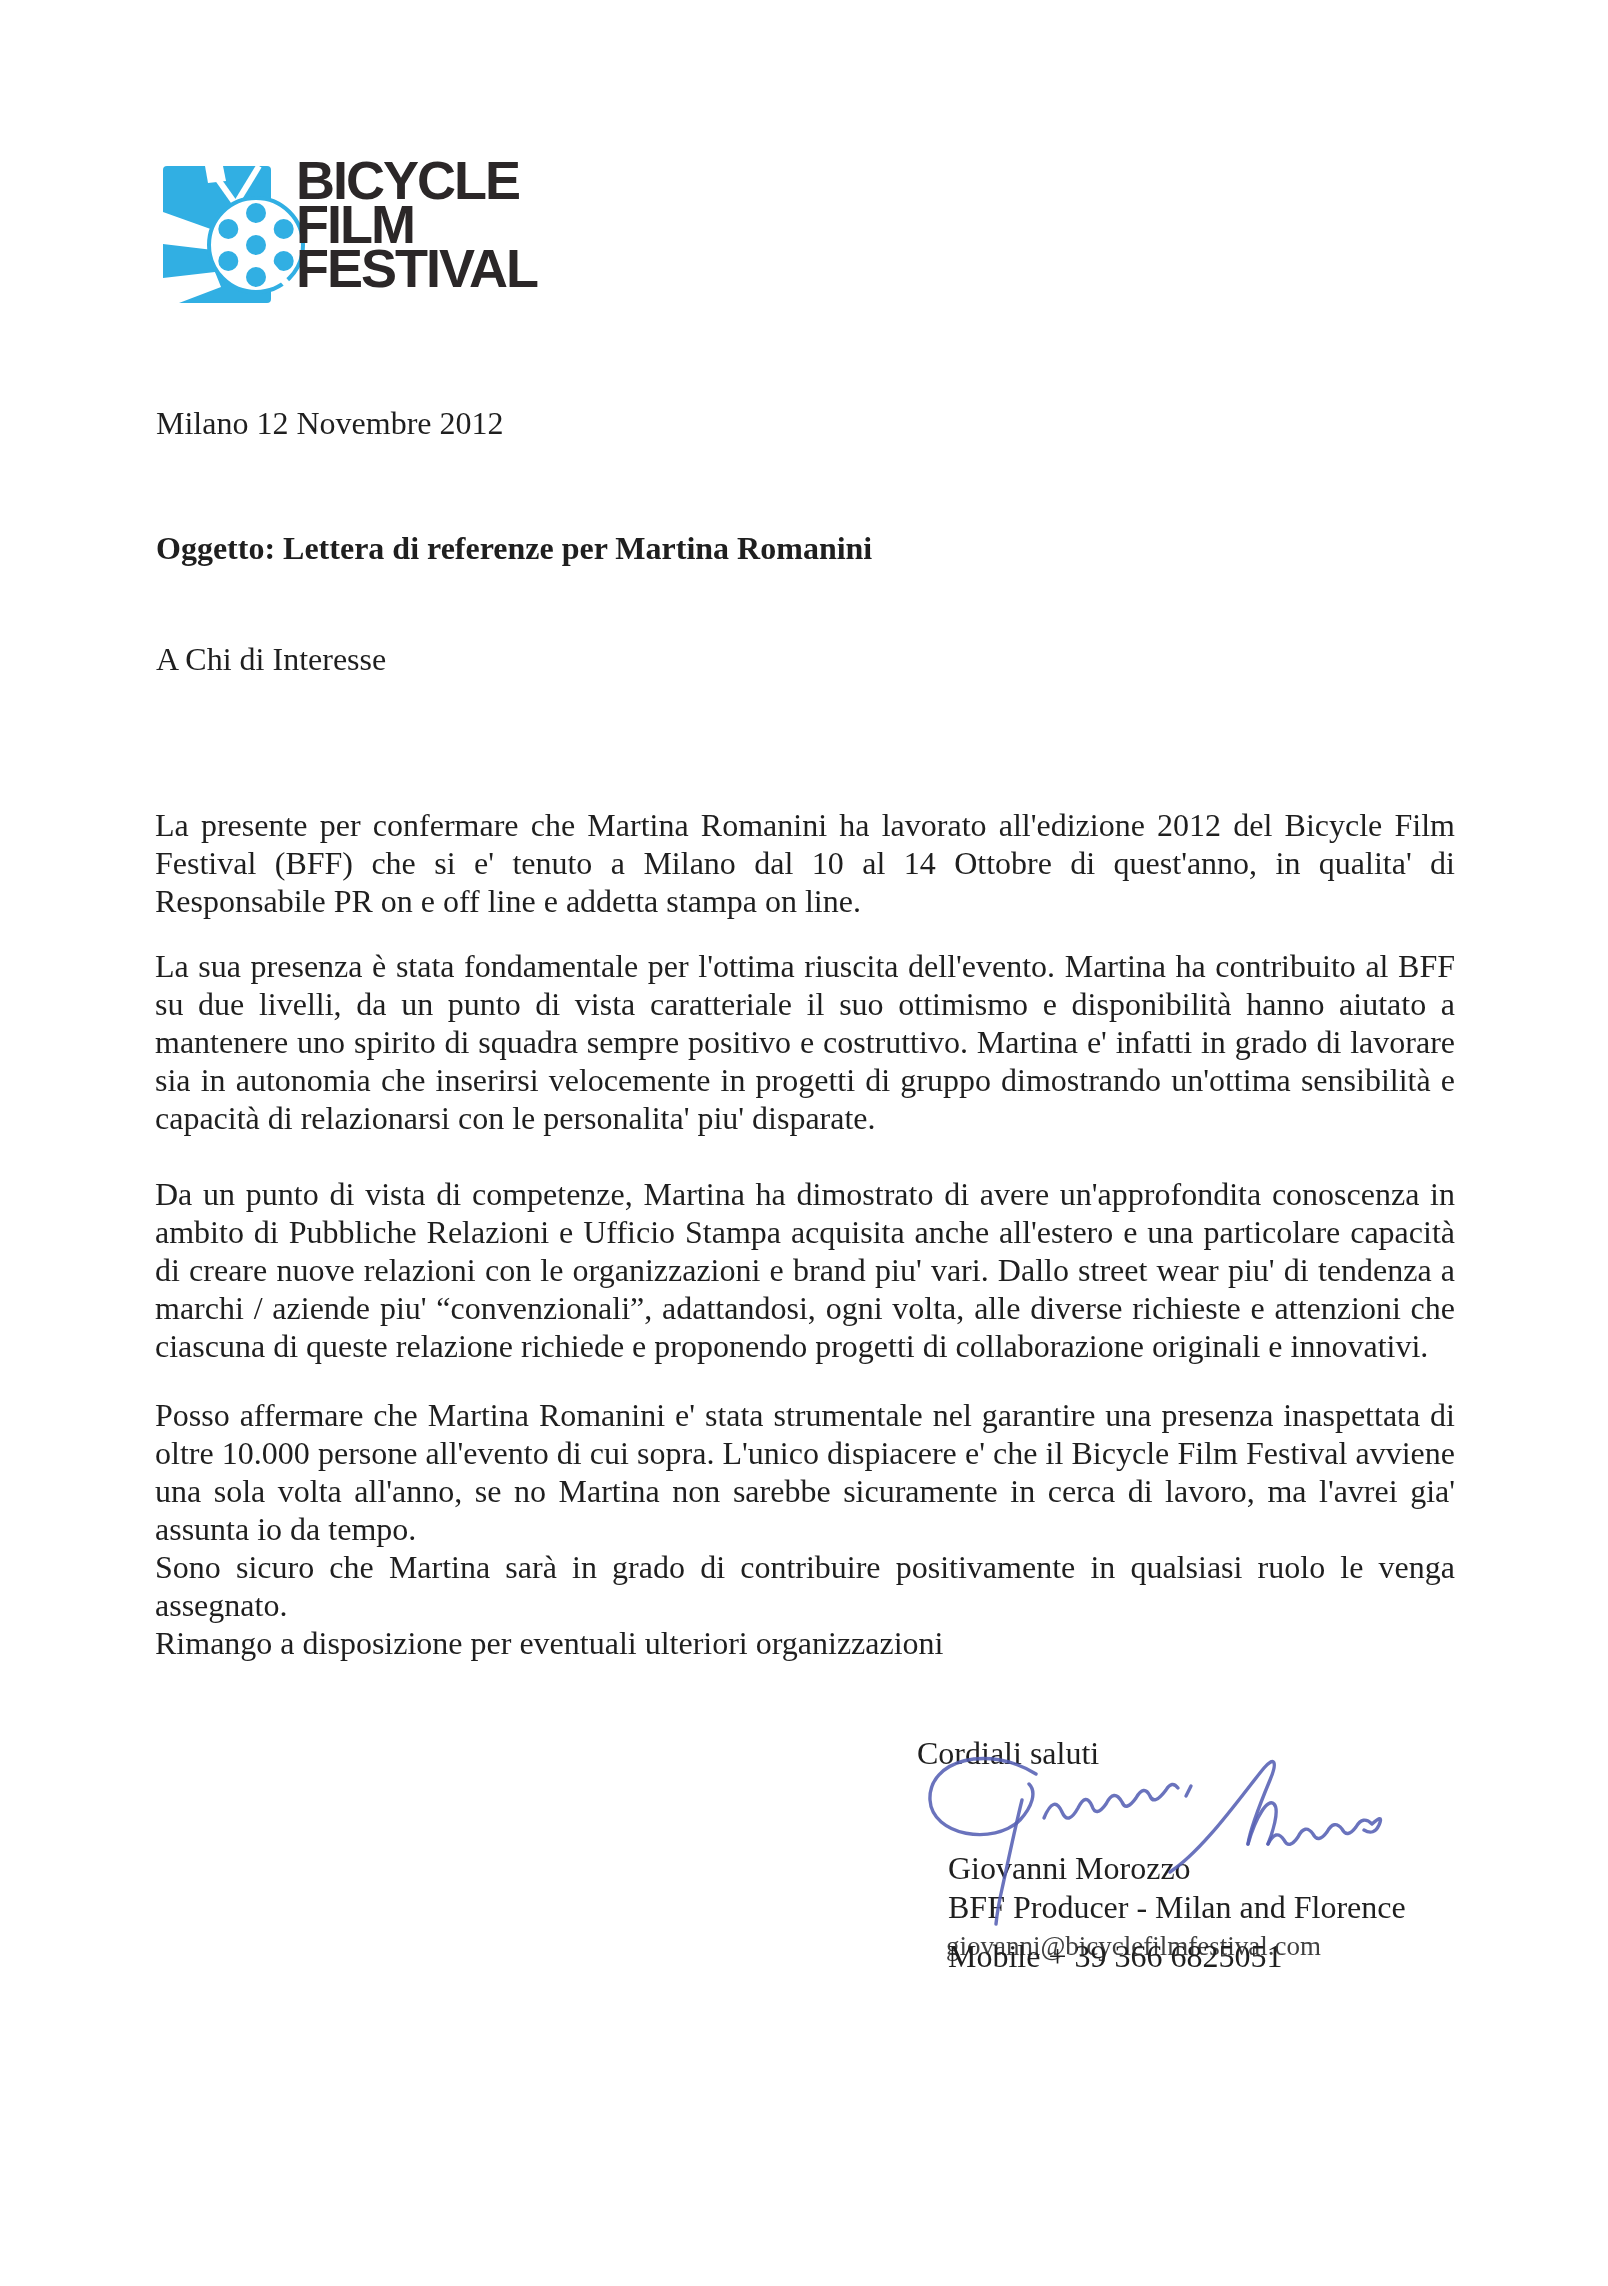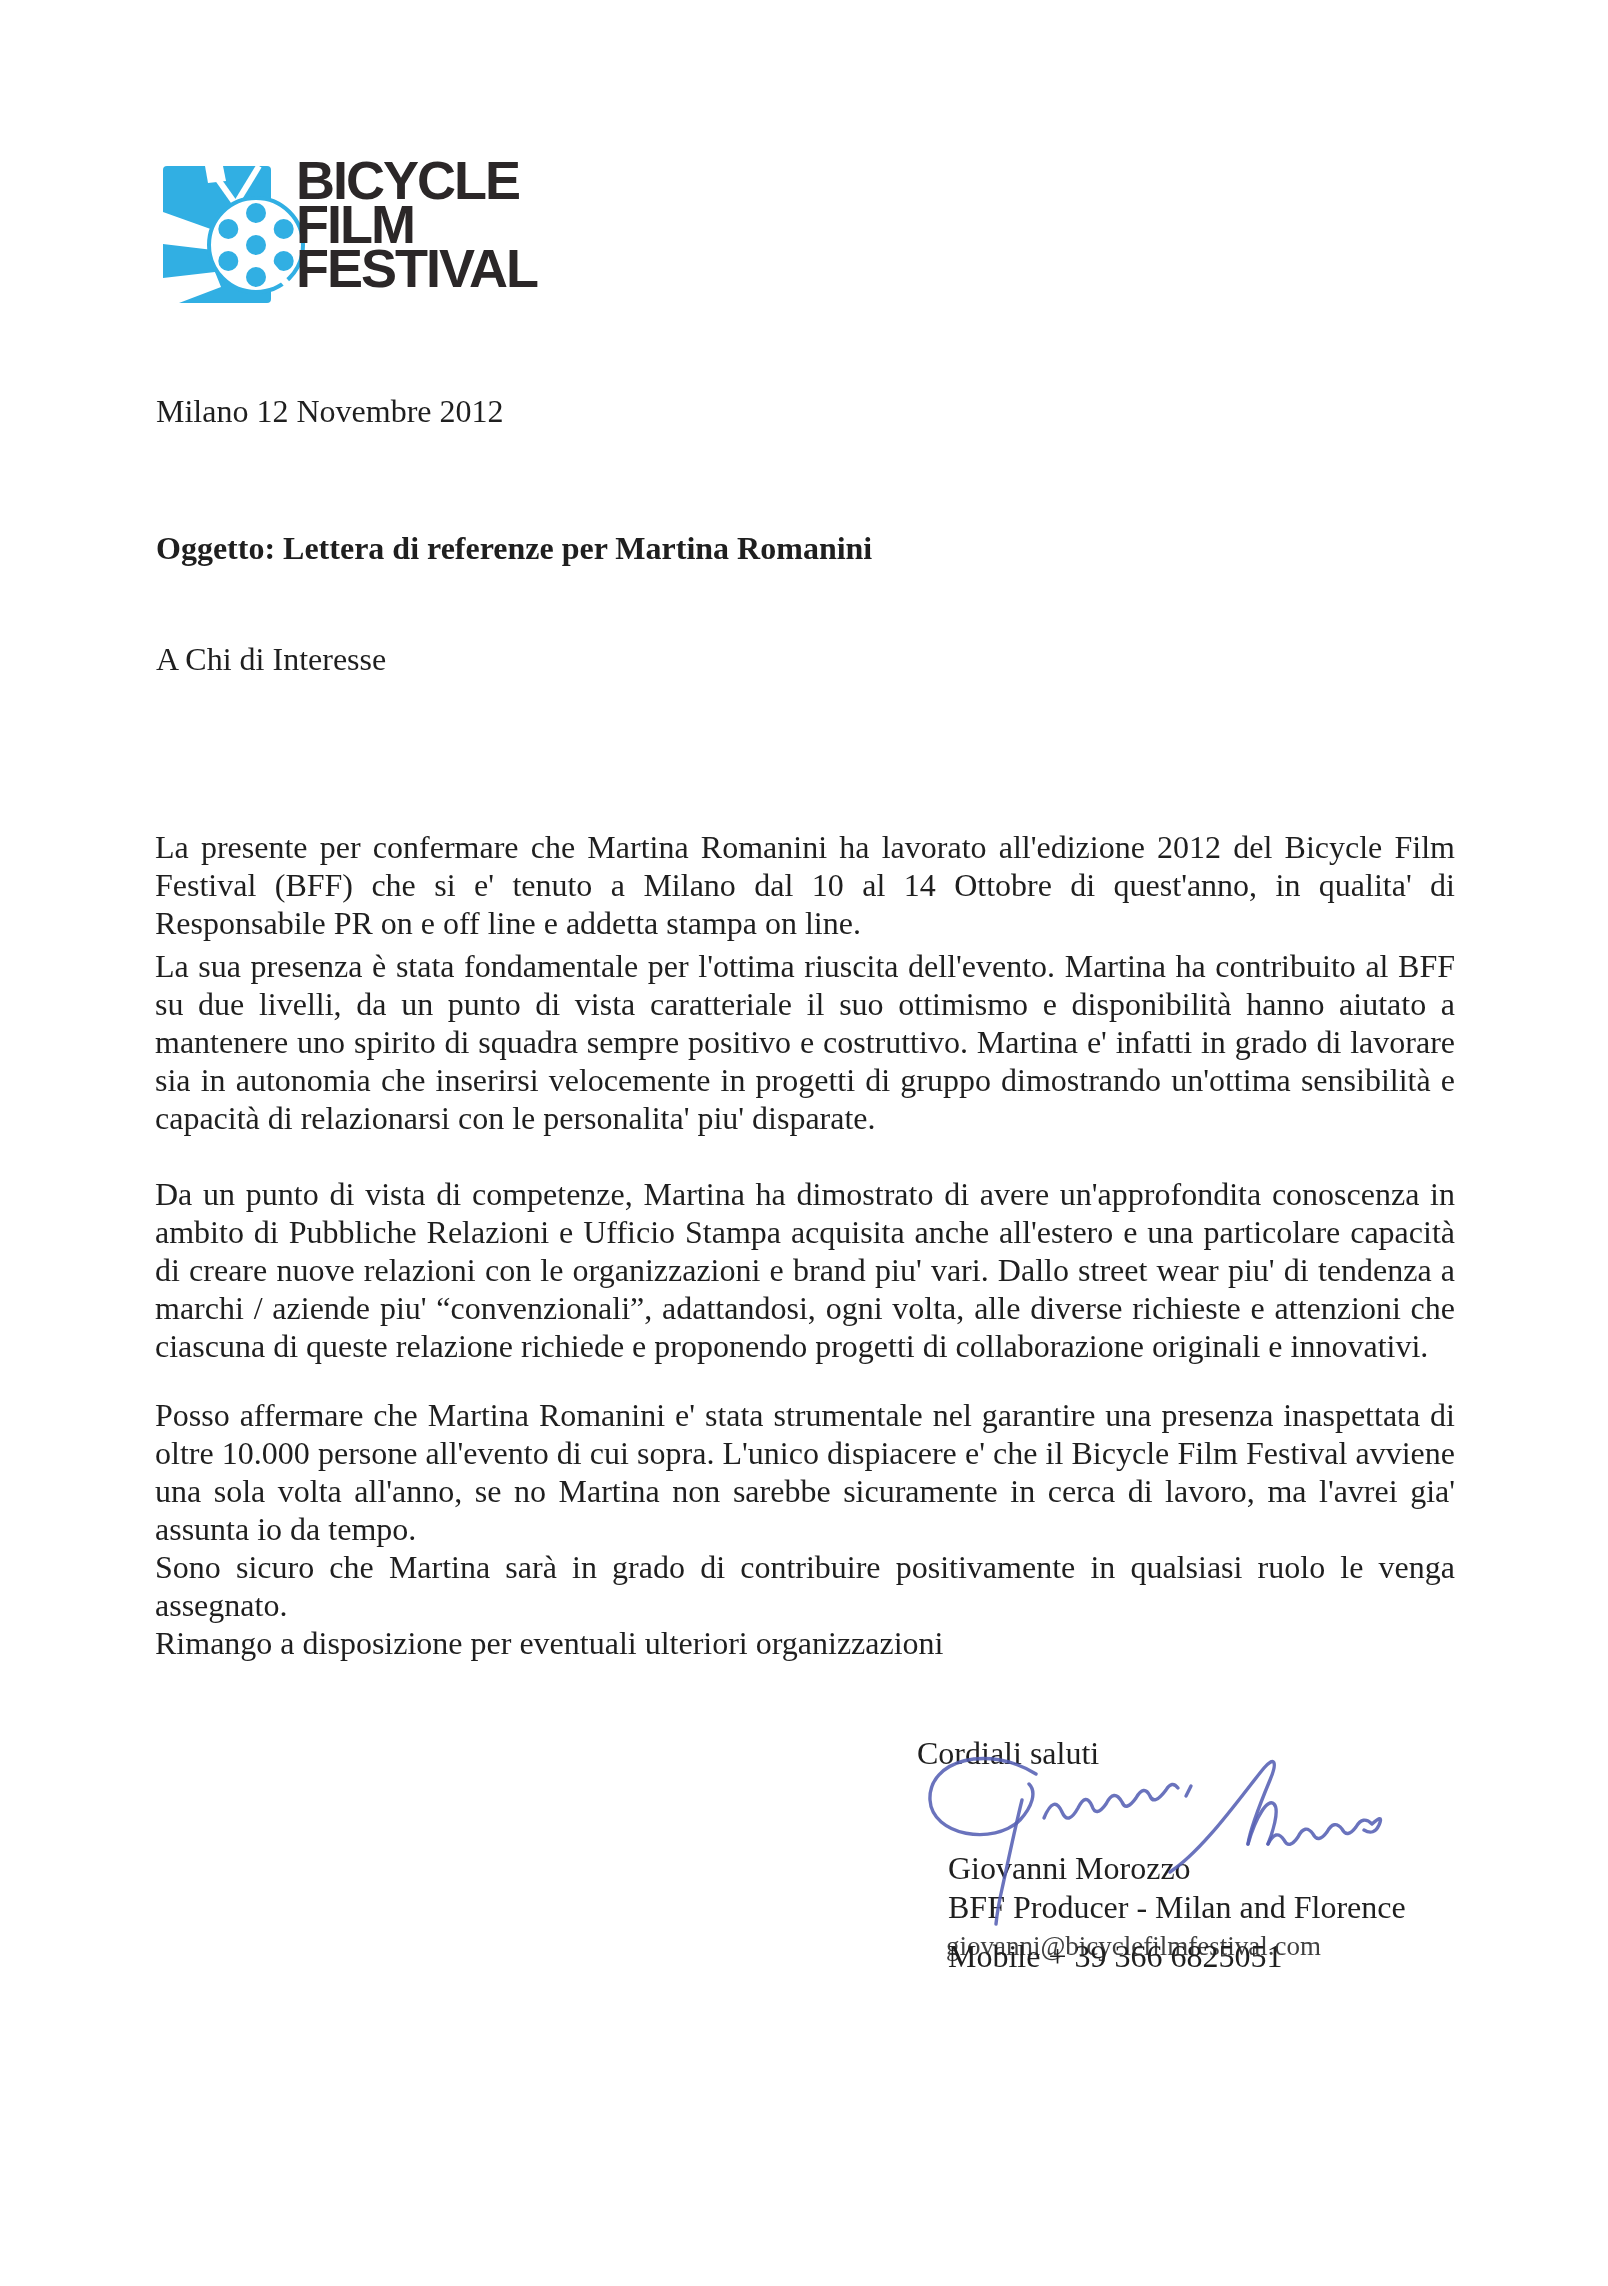--- a/index.html
+++ b/index.html
@@ -59,27 +59,27 @@
     <circle class="blue" cx="65.3" cy="63" r="10"></circle>
     <line class="wline" x1="100" y1="90" x2="134" y2="130" stroke-width="7"></line>
   </svg>
 
   <div class="wordmark">
     <div>BICYCLE</div>
     <div>FILM</div>
     <div>FESTIVAL</div>
   </div>
 
-  <div class="line32" style="left:156px; top:392px;">Milano 12 Novembre 2012</div>
+  <div class="line32" style="left:156px; top:404px;">Milano 12 Novembre 2012</div>
 
   <div class="line32 subject" style="left:156px; top:529px;">Oggetto: Lettera di referenze per Martina Romanini</div>
 
   <div class="line32" style="left:156px; top:640px;">A Chi di Interesse</div>
 
-  <p class="body-para" style="top:828px;">La presente per confermare che Martina Romanini ha lavorato all'edizione 2012 del Bicycle Film Festival (BFF) che si e' tenuto a Milano dal 10 al 14 Ottobre di quest'anno, in qualita' di Responsabile PR on e off line e addetta stampa on line.</p>
+  <p class="body-para" style="top:806px;">La presente per confermare che Martina Romanini ha lavorato all'edizione 2012 del Bicycle Film Festival (BFF) che si e' tenuto a Milano dal 10 al 14 Ottobre di quest'anno, in qualita' di Responsabile PR on e off line e addetta stampa on line.</p>
 
   <p class="body-para" style="top:947px;">La sua presenza è stata fondamentale per l'ottima riuscita dell'evento. Martina ha contribuito al BFF su due livelli, da un punto di vista caratteriale il suo ottimismo e disponibilità hanno aiutato a mantenere uno spirito di squadra sempre positivo e costruttivo. Martina e' infatti in grado di lavorare sia in autonomia che inserirsi velocemente in progetti di gruppo dimostrando un'ottima sensibilità e capacità di relazionarsi con le personalita' piu' disparate.</p>
 
   <p class="body-para" style="top:1175px;">Da un punto di vista di competenze, Martina ha dimostrato di avere un'approfondita conoscenza in ambito di Pubbliche Relazioni e Ufficio Stampa acquisita anche all'estero e una particolare capacità di creare nuove relazioni con le organizzazioni e brand piu' vari. Dallo street wear piu' di tendenza a marchi / aziende piu' “convenzionali”, adattandosi, ogni volta, alle diverse richieste e attenzioni che ciascuna di queste relazione richiede e proponendo progetti di collaborazione originali e innovativi.</p>
 
   <div class="para-group" style="top:1396px;">
     <p>Posso affermare che Martina Romanini e' stata strumentale nel garantire una presenza inaspettata di oltre 10.000 persone all'evento di cui sopra. L'unico dispiacere e' che il Bicycle Film Festival avviene una sola volta all'anno, se no Martina non sarebbe sicuramente in cerca di lavoro, ma l'avrei gia' assunta io da tempo.</p>
     <p>Sono sicuro che Martina sarà in grado di contribuire positivamente in qualsiasi ruolo le venga assegnato.</p>
     <p>Rimango a disposizione per eventuali ulteriori organizzazioni</p>
   </div>

